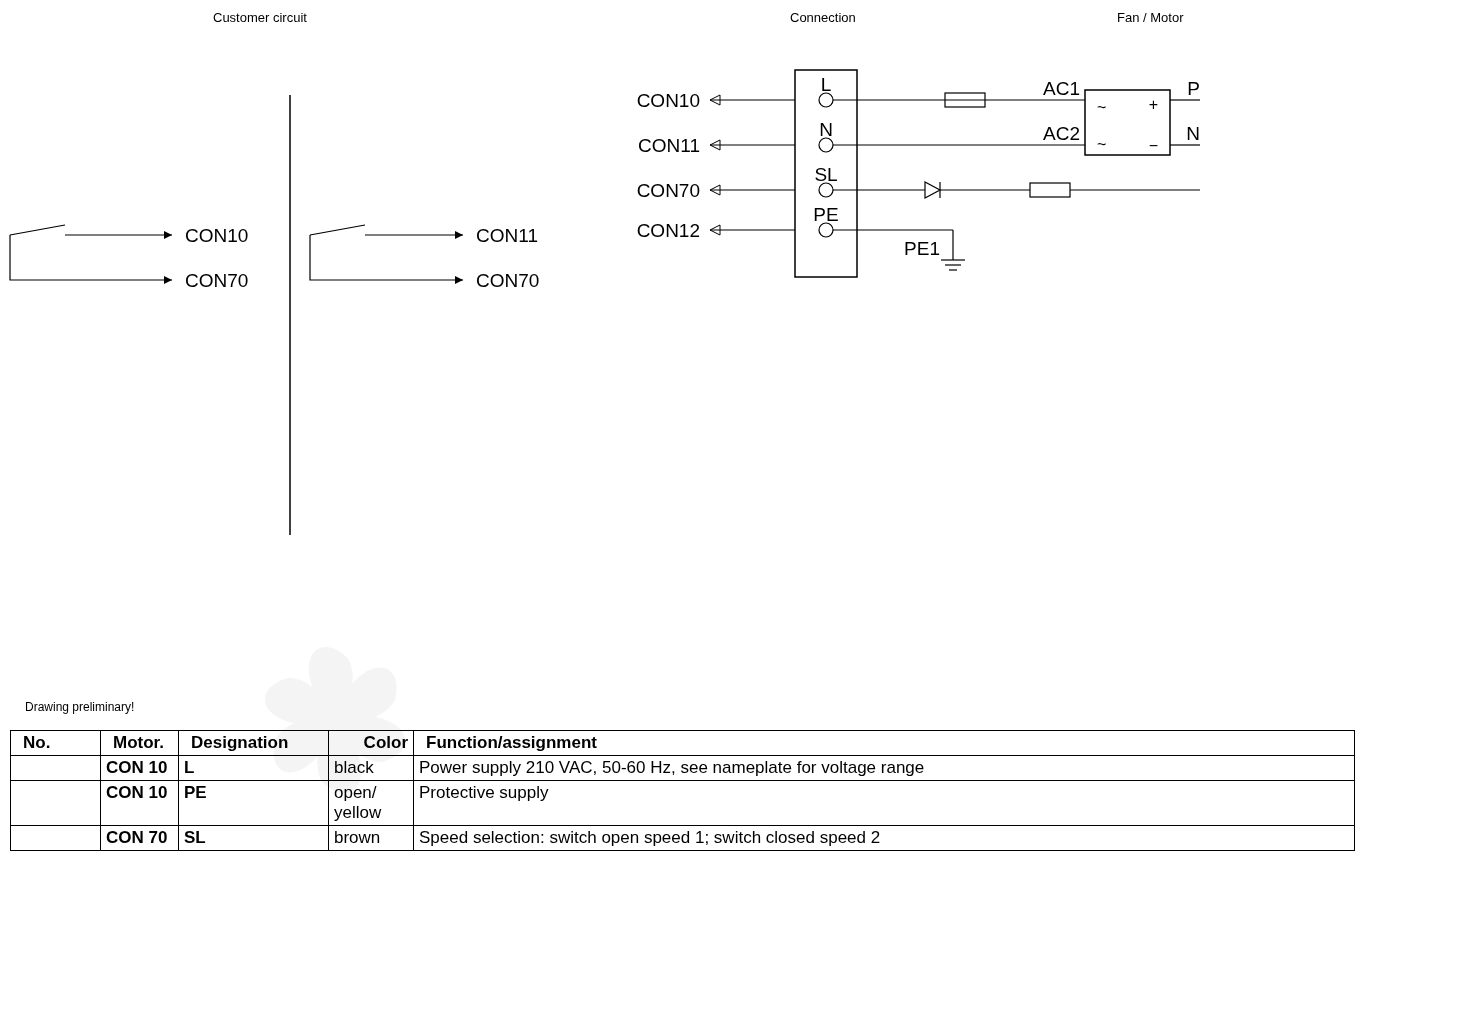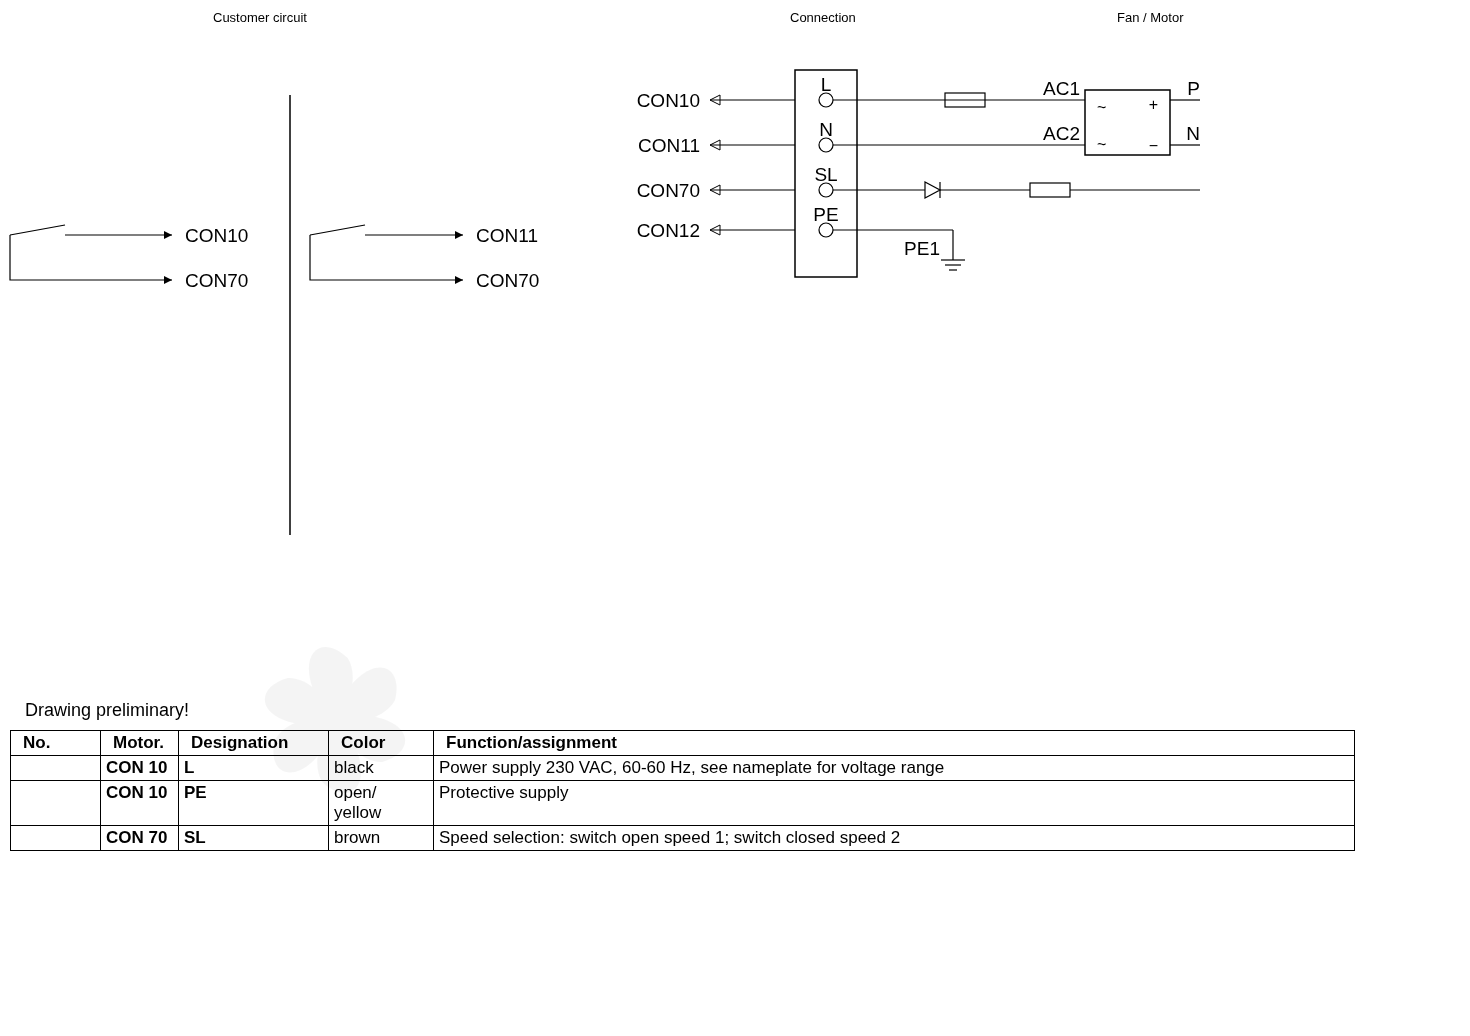--- a/index.html
+++ b/index.html
@@ -26,21 +26,21 @@
       width: 450px;
       height: 200px;
       opacity: 0.06;
       overflow: hidden;
     }
     .watermark svg { width: 100%; height: 100%; }
     .preliminary {
       position: absolute;
       top: 700px;
       left: 25px;
-      font-size: 18px;
+      font-size: 12px;
       font-weight: 400;
     }
     .conn-table {
       position: absolute;
       top: 730px;
       left: 10px;
       width: 1345px;
       border-collapse: collapse;
     }
     .conn-table td, .conn-table th {
@@ -179,29 +179,29 @@
 </div>
 
 <div class="preliminary">Drawing preliminary!</div>
 
 <table class="conn-table">
   <tbody>
       <tr>
     <th style="width:90px;">No.</th>
     <th style="width:78px;">Motor.</th>
     <th style="width:150px;">Designation</th>
-    <th style="width:105px;">Color</th>
+    <th style="width:85px;text-align:right;">Color</th>
     <th>Function/assignment</th>
   </tr>
   <tr>
     <td></td>
     <td class="bold">CON 10</td>
     <td class="bold">L</td>
     <td>black</td>
-    <td>Power supply 230 VAC, 60-60 Hz, see nameplate for voltage range</td>
+    <td>Power supply 210 VAC, 50-60 Hz, see nameplate for voltage range</td>
   </tr>
   <tr>
     <td></td>
     <td class="bold">CON 10</td>
     <td class="bold">PE</td>
     <td>open/ yellow</td>
     <td>Protective supply</td>
   </tr>
   <tr>
     <td></td>

